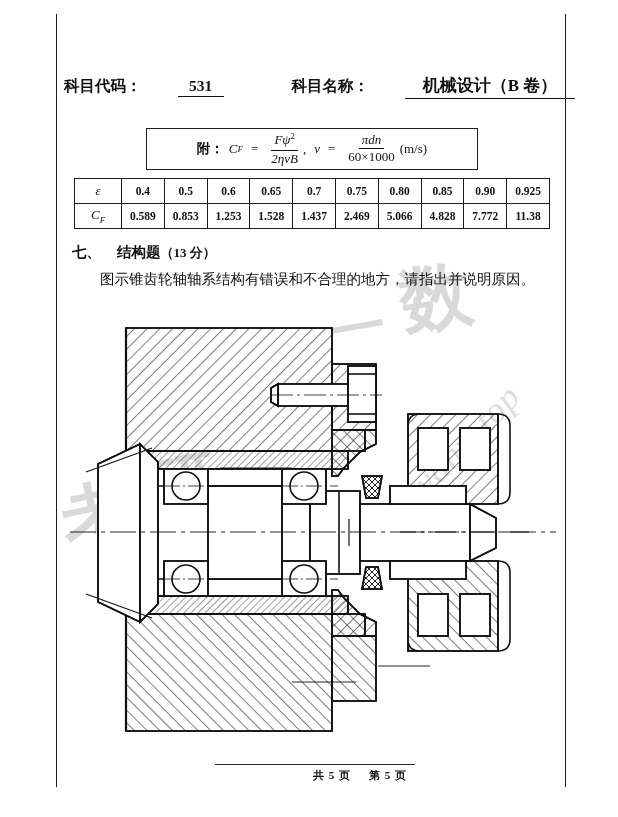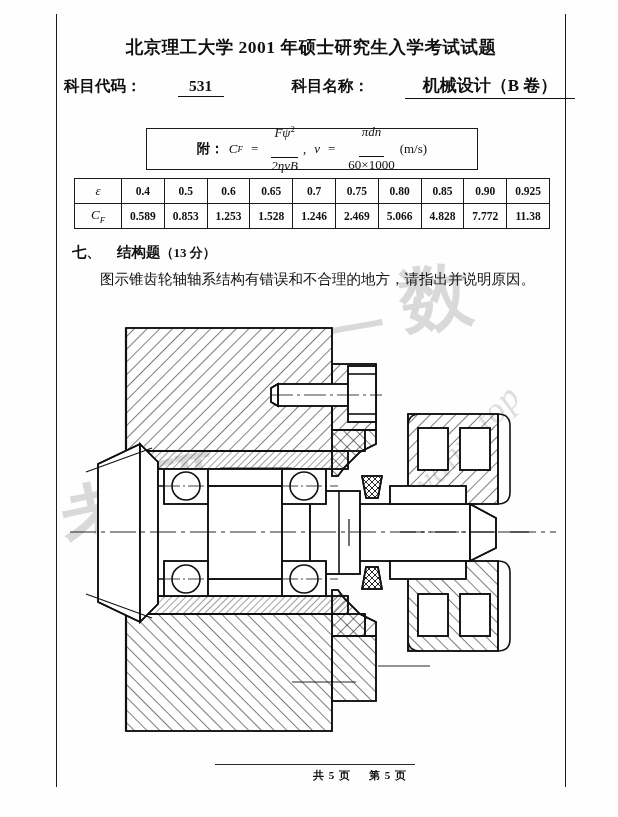--- a/index.html
+++ b/index.html
@@ -127,21 +127,21 @@
   .it { font-style: italic; }
   .frac {
     display: inline-flex;
     flex-direction: column;
     align-items: center;
     vertical-align: middle;
     margin: 0 2px;
   }
   .frac .num {
     border-bottom: 1.1px solid #111;
-    padding: 0 3px 16px 3px;
+    padding: 0 3px 1px 3px;
     line-height: 1.15;
     text-align: center;
   }
   .frac .den {
     padding: 1px 3px 0 3px;
     line-height: 1.15;
   }
   sup { font-size: 0.68em; vertical-align: super; }
   sub { font-size: 0.68em; vertical-align: sub; }
   .eqsp { display:inline-block; width: 8px; }
@@ -219,21 +219,20 @@
 <div id="page-sheet">
 
   <div class="wm wm-cn-1">考</div>
   <div class="wm wm-cn-2">研</div>
   <div class="wm wm-cn-3">数</div>
   <div class="wm wm-cn-4">一</div>
   <div class="wm-lat">kaoyanw.top</div>
 
   <div id="page-frame"></div>
 
-  <div id="doc-title">北京理工大学 2001 年硕士研究生入学考试试题</div>
 
   <div id="subject-line">
     <span class="fld-label">科目代码：</span>
     <span class="blank-val" id="code-value">531</span>
     <span class="sp-l"></span>
     <span class="fld-label">科目名称：</span>
     <span class="blank-val" id="name-value">机械设计（B 卷）</span>
     <span class="sp-l"></span>
       <span class="sp-l"></span>
     <span class="fld-label">分号：</span>
@@ -281,21 +280,21 @@
         <td>0.85</td>
         <td>0.90</td>
         <td>0.925</td>
       </tr>
       <tr>
         <td class="rowhead"><span>C</span><sub>F</sub></td>
         <td>0.589</td>
         <td>0.853</td>
         <td>1.253</td>
         <td>1.528</td>
-        <td>1.246</td>
+        <td>1.437</td>
         <td>2.469</td>
         <td>5.066</td>
         <td>4.828</td>
         <td>7.772</td>
         <td>11.38</td>
       </tr>
     </tbody>
   </table>
 
   <div id="question-head">

